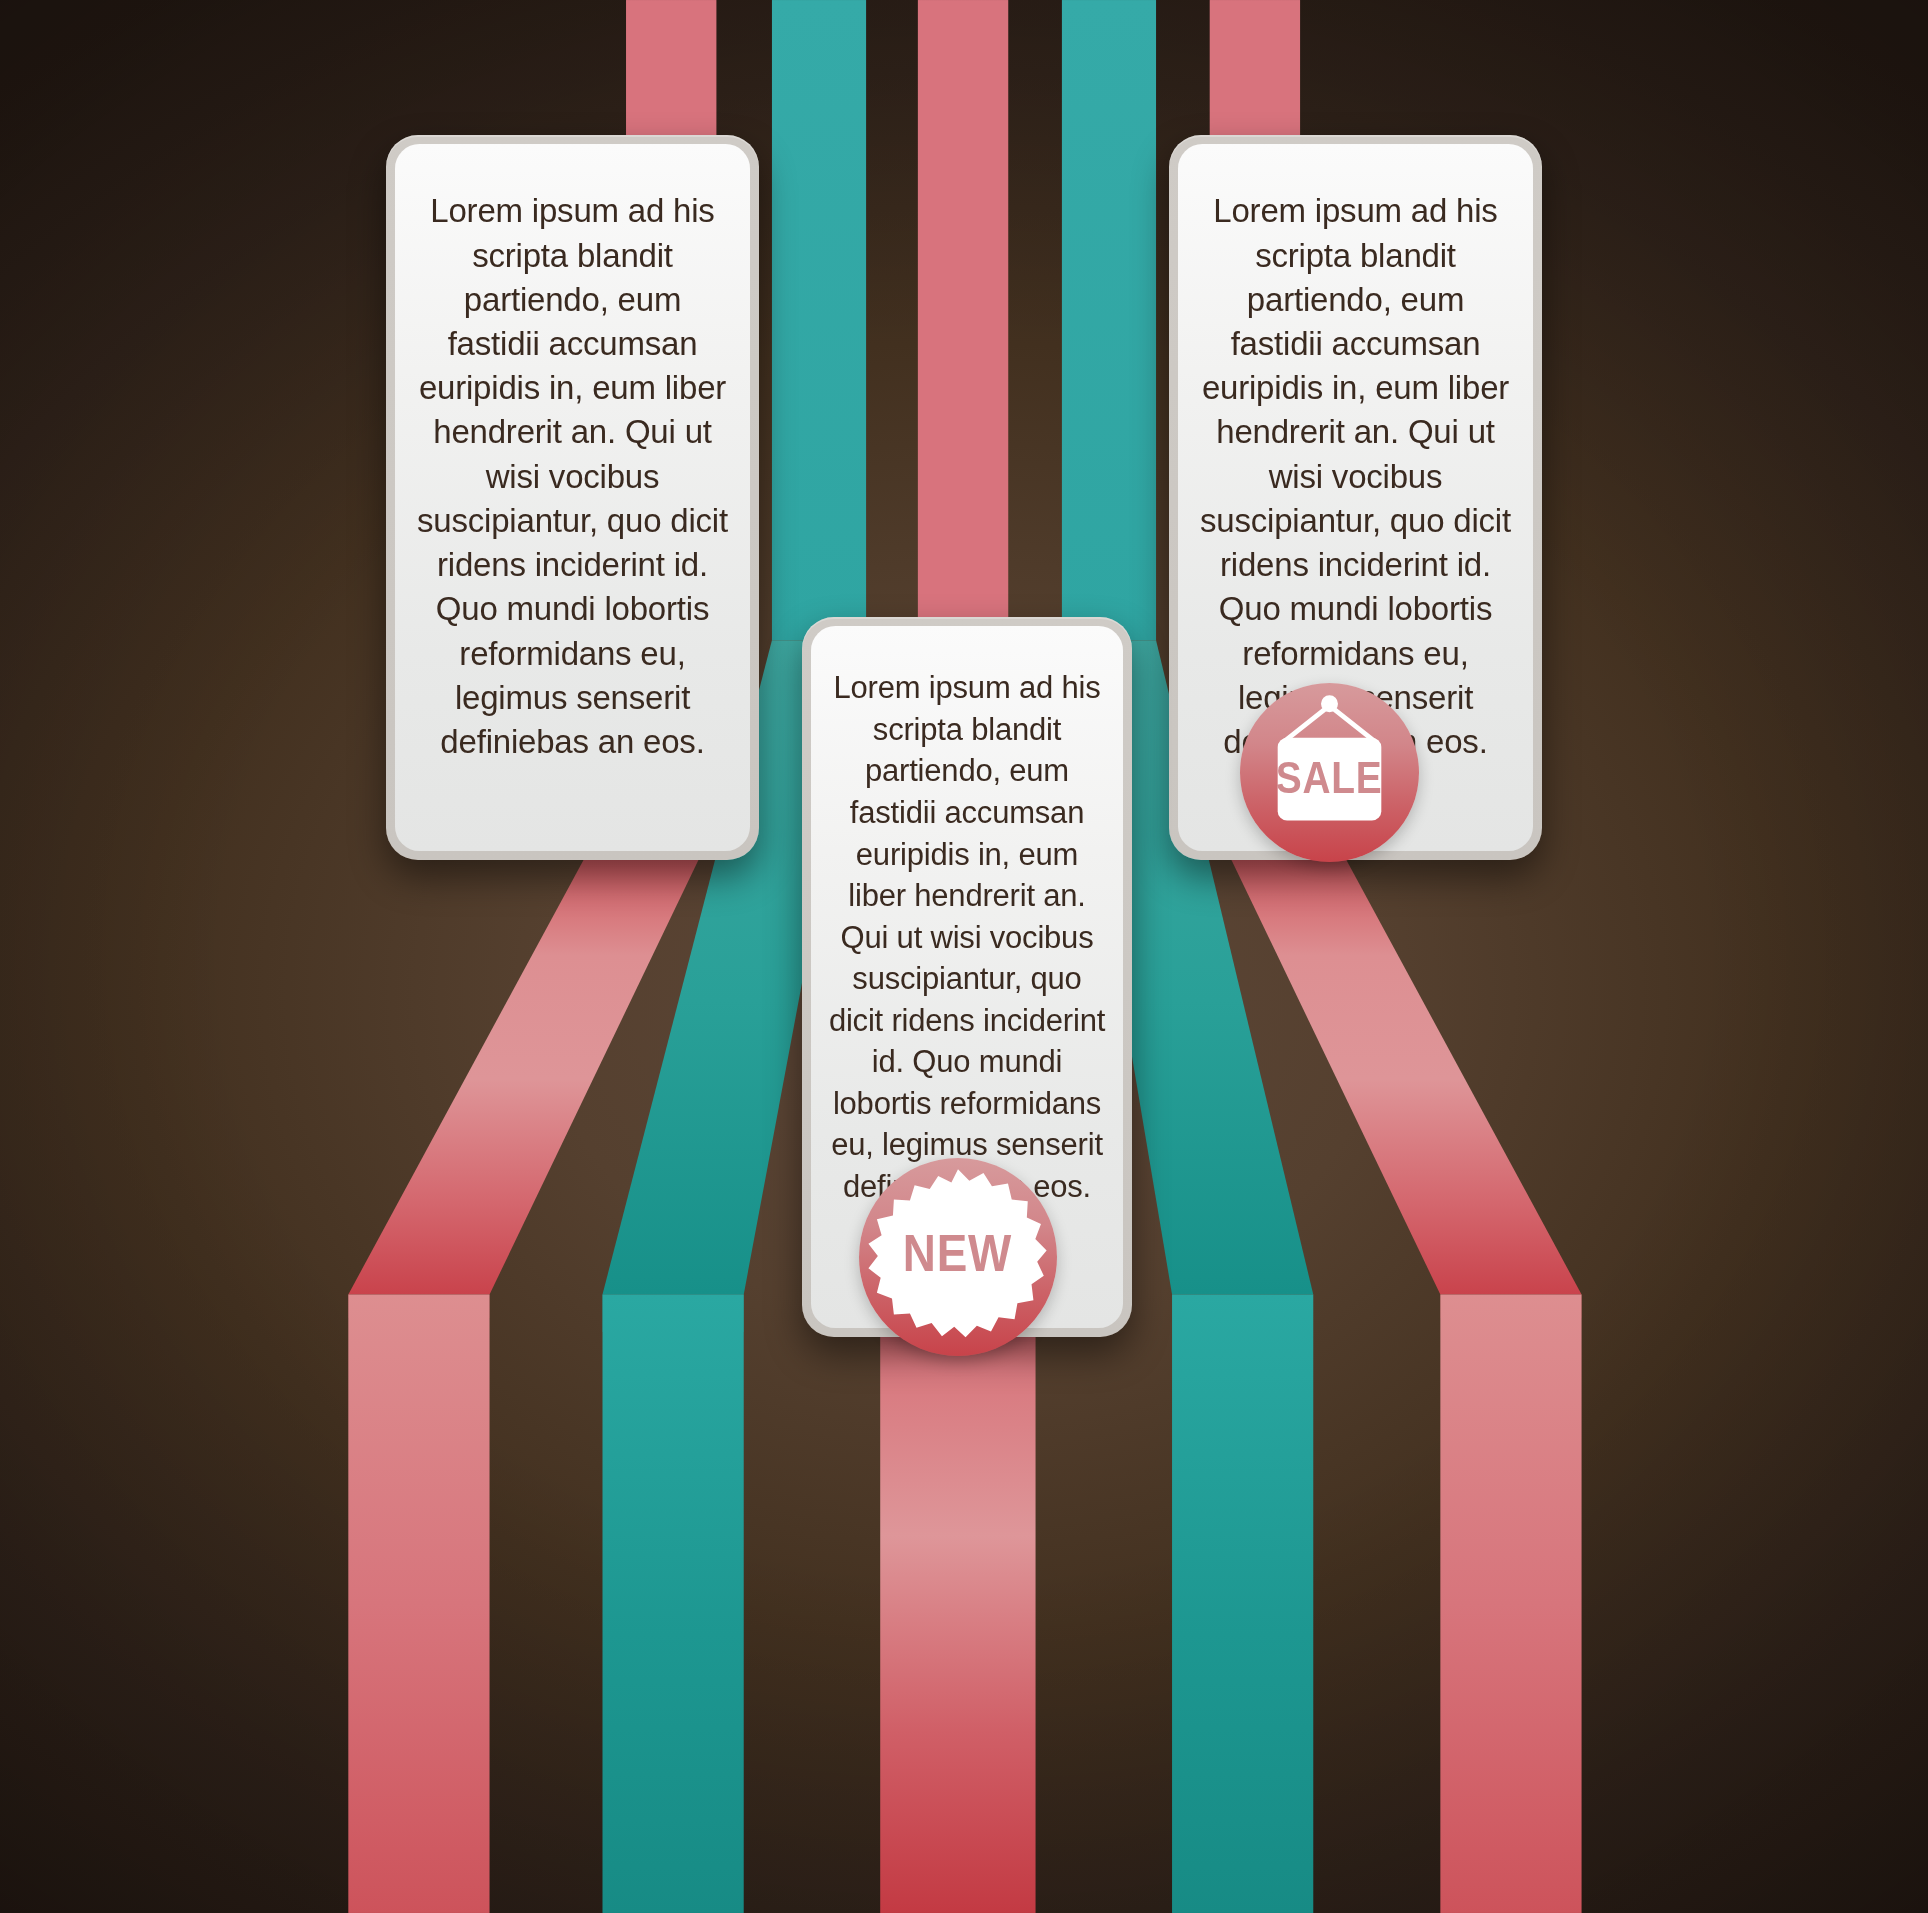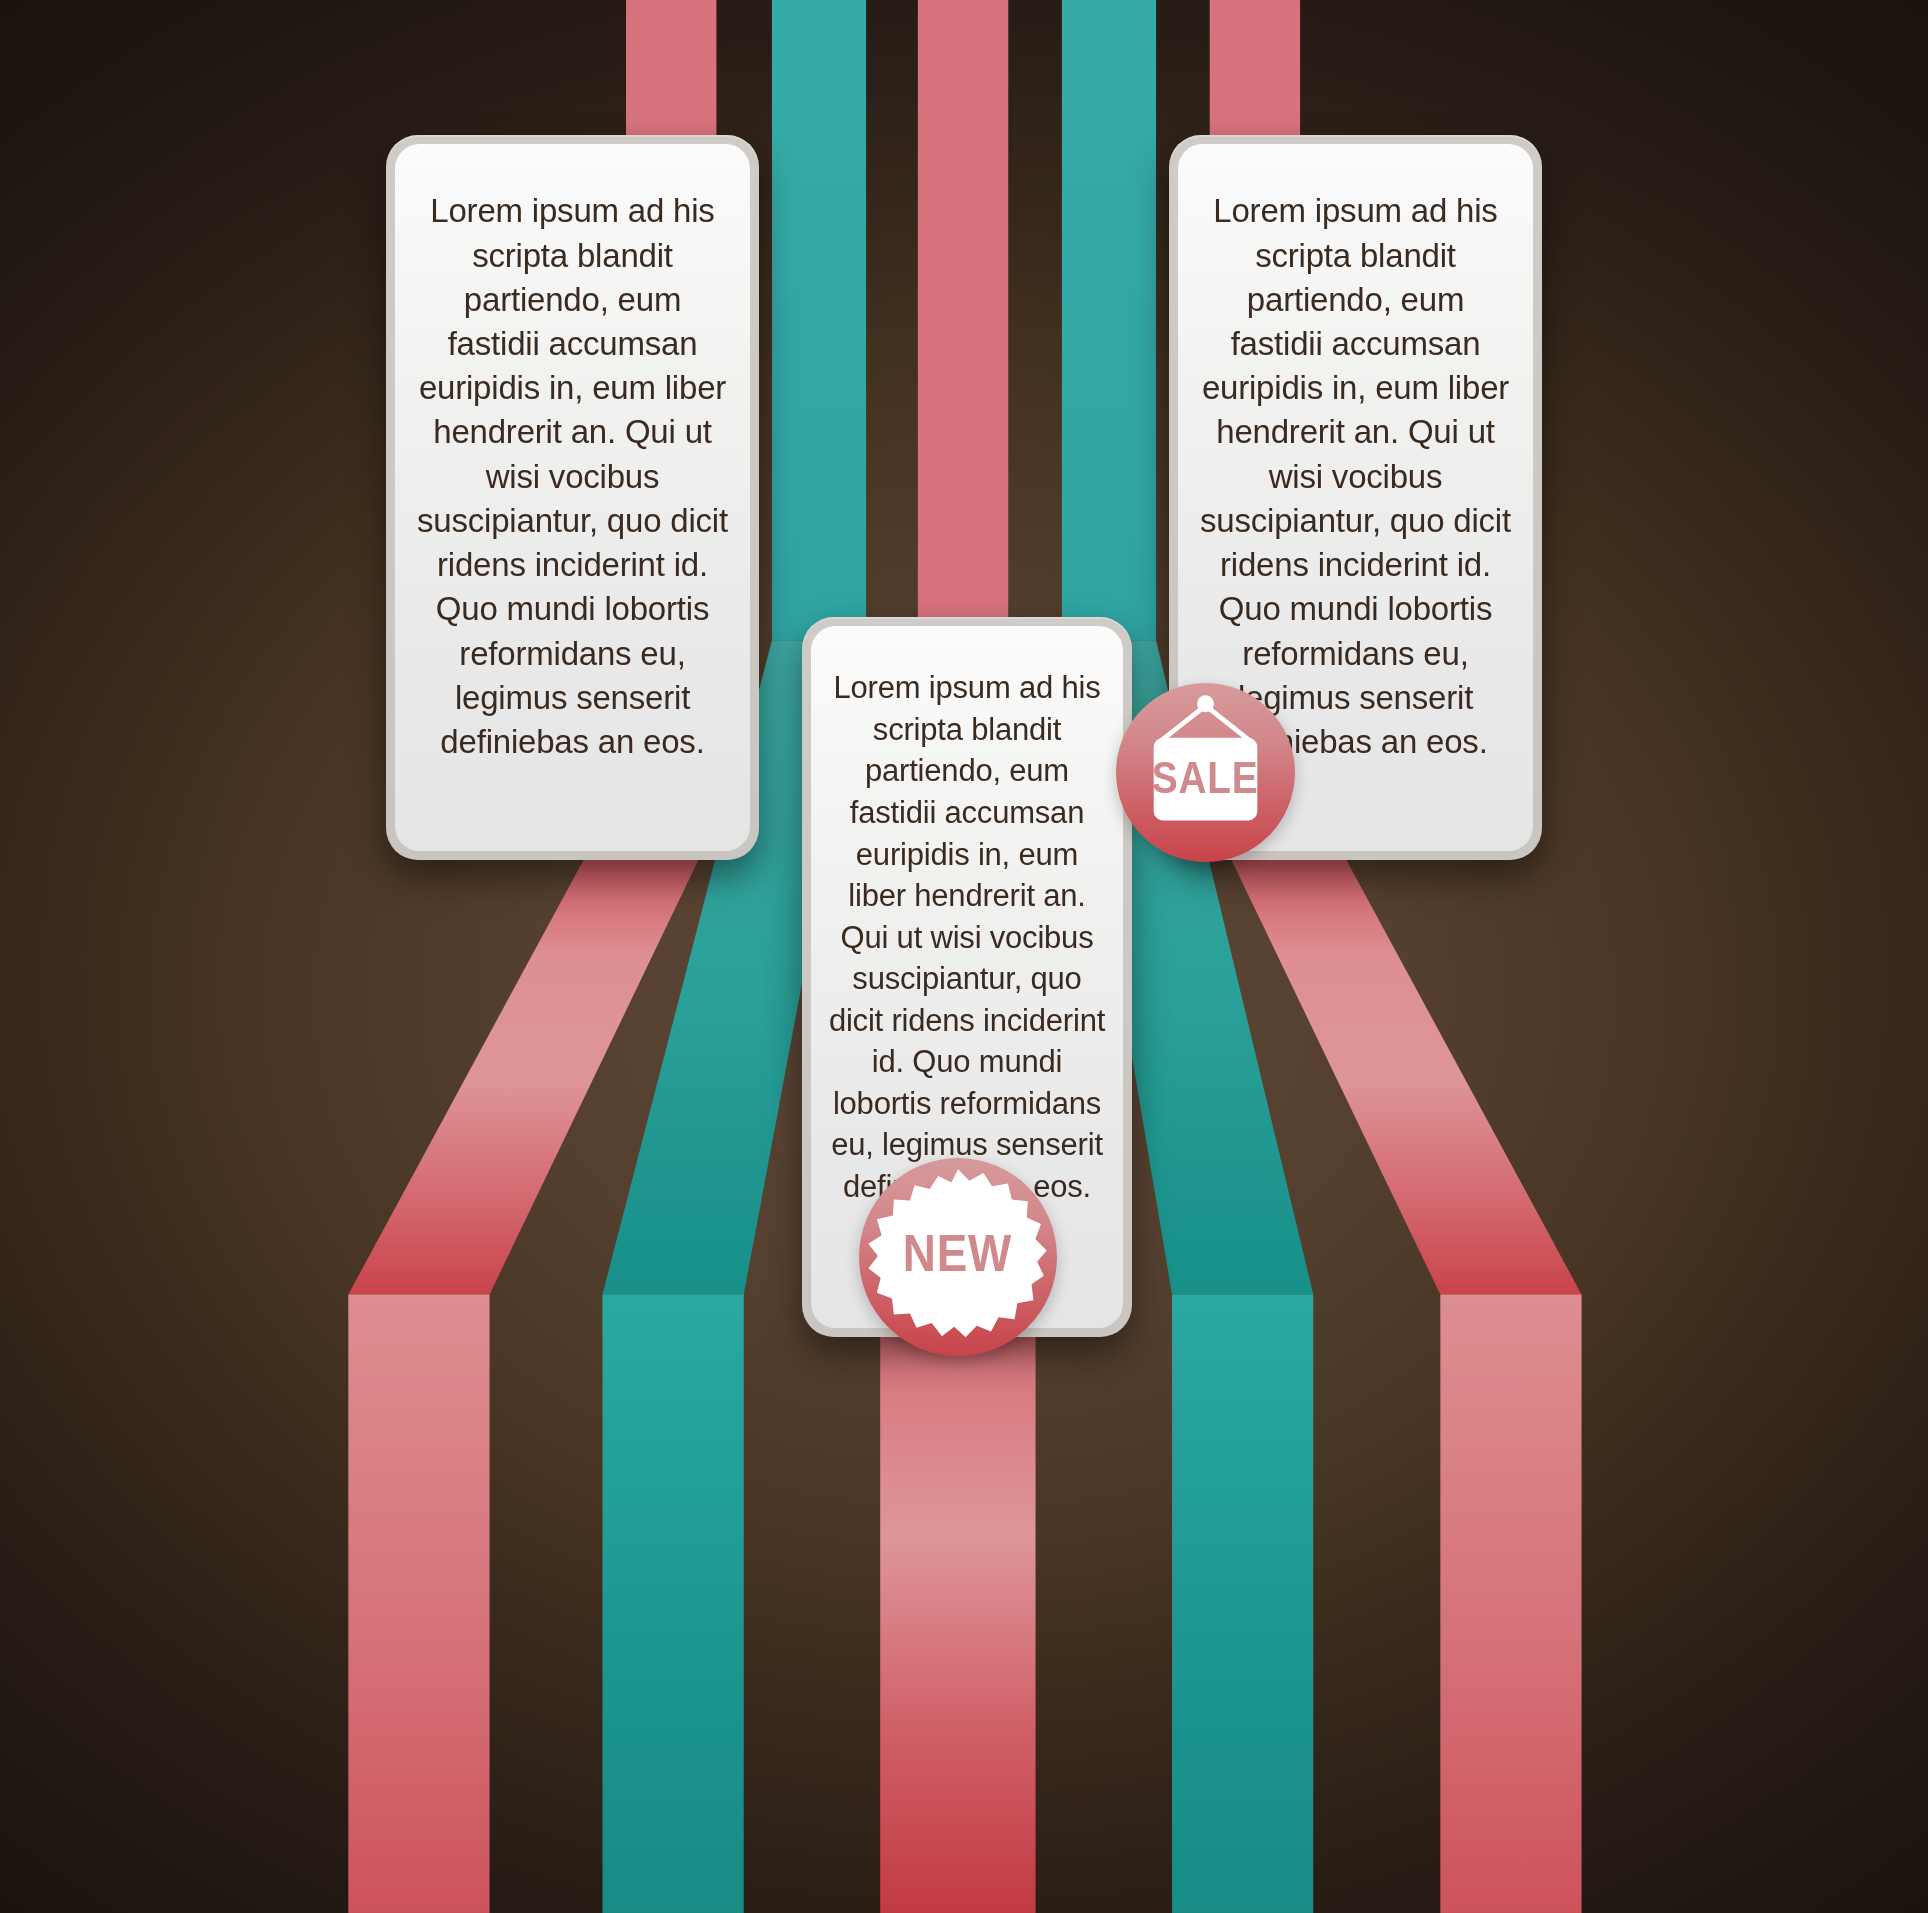--- a/index.html
+++ b/index.html
@@ -65,21 +65,21 @@
   
   .badge{
     position:absolute;
     width:179px;height:179px;
     border-radius:50%;
     background:linear-gradient(180deg,#d79a9c 0%,#d2868a 34%,#cc6267 68%,#c8434a 100%);
     box-shadow:0 5.6px 15px rgba(0,0,0,.22);
   }
   .badge svg{display:block;width:179px;height:179px;}
   #badge-coupon{ left:584px; top:683px; }
-  #badge-sale  { left:1116px; top:683px; }
+  #badge-sale  { left:1240px; top:683px; }
   #badge-new   { left:859px;  top:1158px; width:198px;height:198px;}
   #badge-new svg{width:198px;height:198px;}
 
   .badge-word{
     font-family:"Liberation Sans", sans-serif;
     font-weight:700;
     fill:#cf8a8e;
   }
 </style>
 </head>

